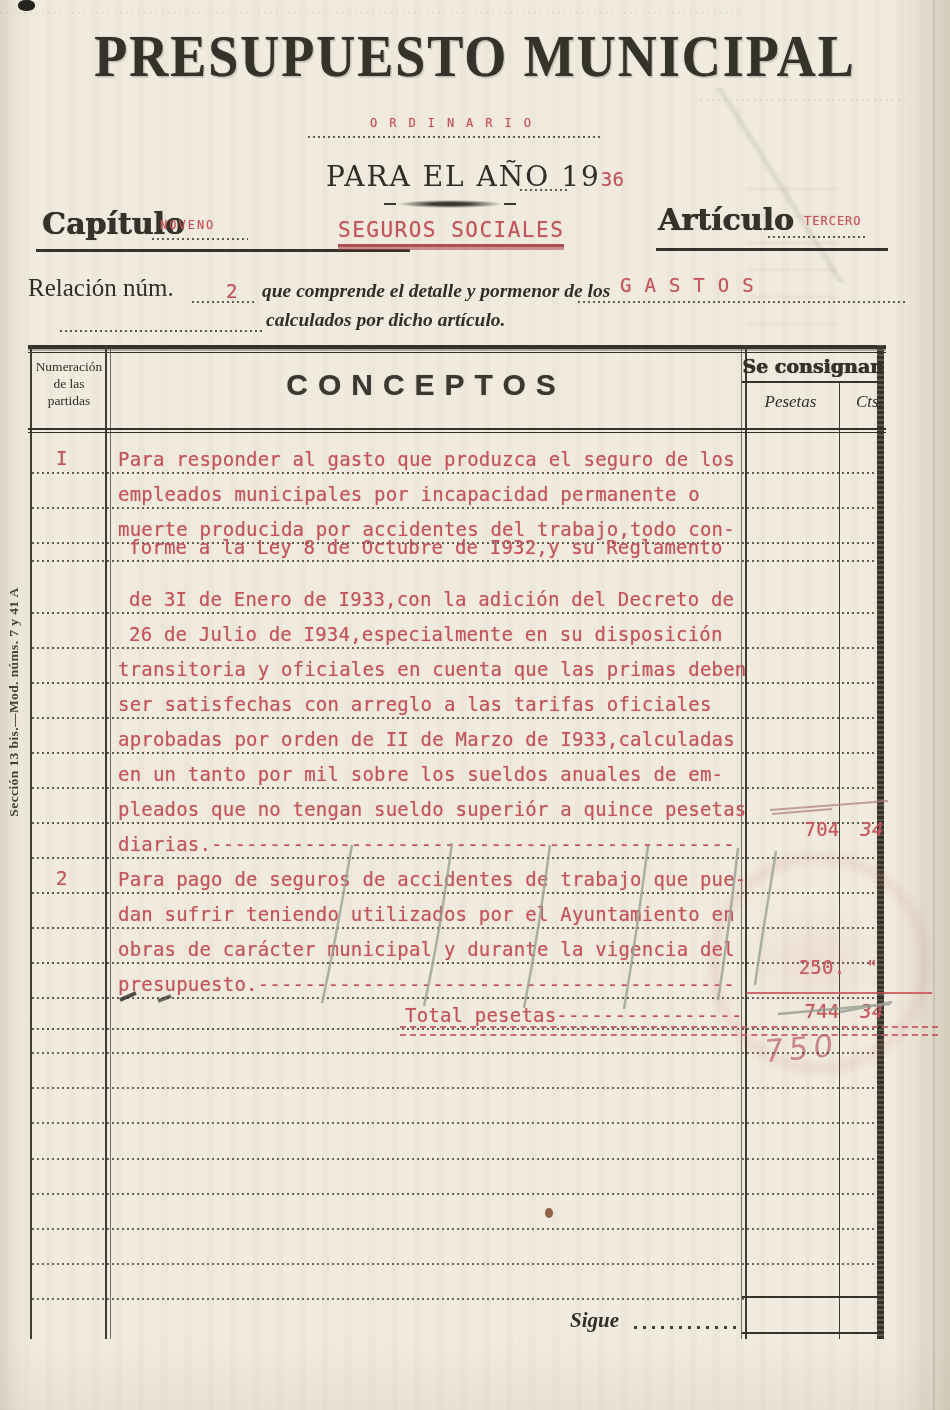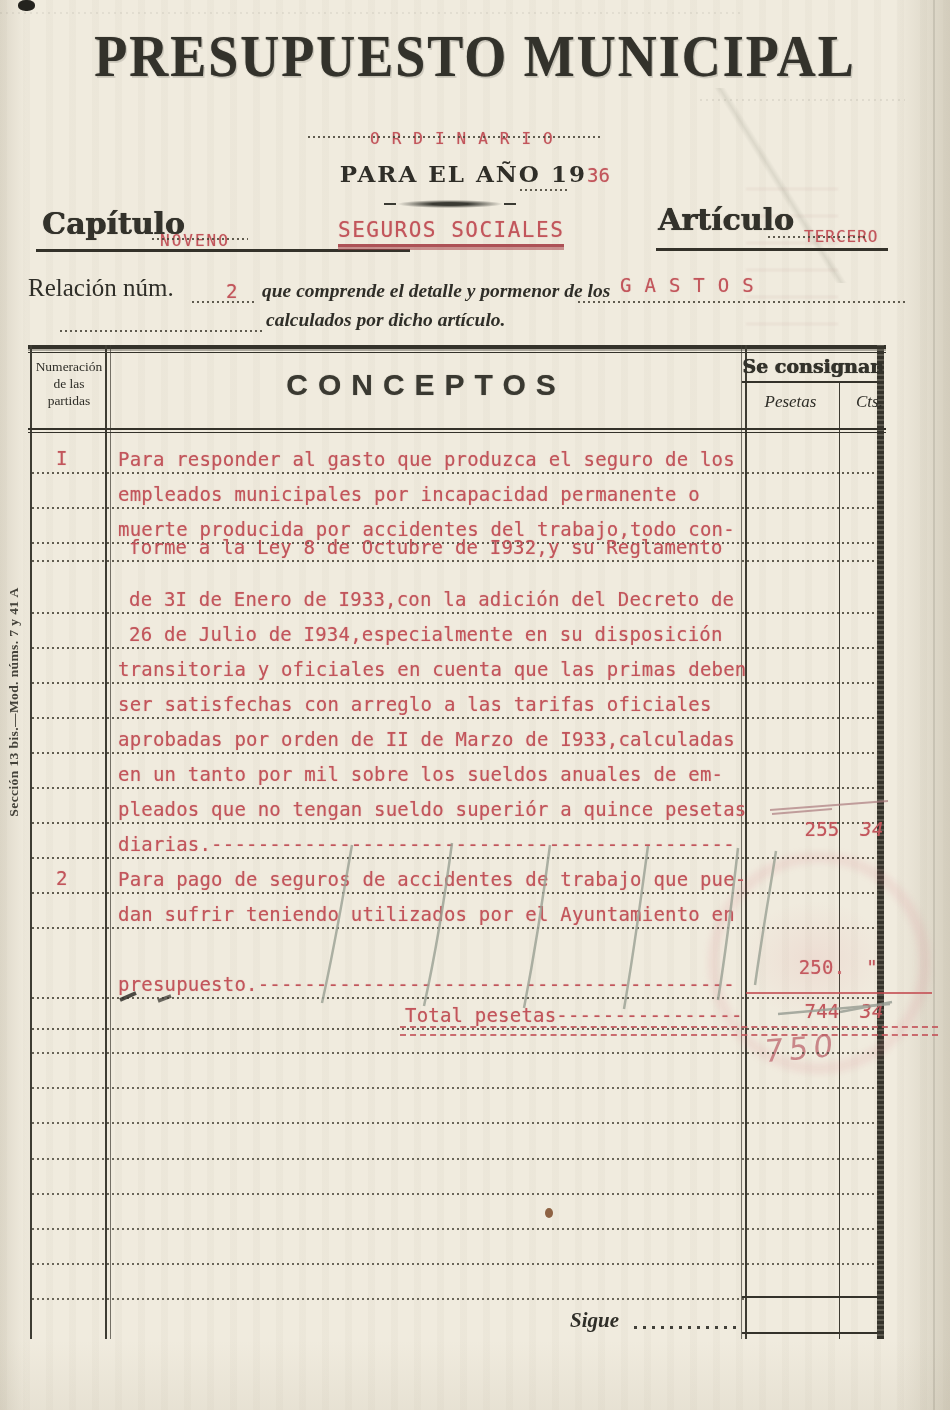--- a/index.html
+++ b/index.html
@@ -19,21 +19,21 @@
   .blackletter{font-family:"DejaVu Serif",serif;font-weight:bold;color:#33322b;
     text-shadow:.6px 0 0 currentColor, 0 0 1px rgba(45,44,38,.5);}
   .serif-it{font-style:italic;}
   .dotlead{height:2px;background:repeating-linear-gradient(90deg,rgba(70,66,54,.85) 0 2px,rgba(0,0,0,0) 2px 5px);}
   .rule-solid{background:#34322a;}
   .vl{position:absolute;background:#3e3c33;}
   
   .typed{font-family:"DejaVu Sans Mono",monospace;font-size:19px;line-height:22px;
     letter-spacing:.2px;color:#c2555b;white-space:nowrap;
     text-shadow:0 0 1px rgba(194,85,91,.55);}
-  .typed.sm{font-size:16px;margin-top:16px;}
+  .typed.sm{font-size:12px;}
   
   .trow{position:absolute;left:30px;width:854px;height:30px;}
   .trow .rln{position:absolute;left:2px;right:4px;top:24px;height:2px;
     background:repeating-linear-gradient(90deg,rgba(62,58,46,.8) 0 2px,rgba(0,0,0,0) 2px 5px);}
   .trow .num{position:absolute;left:26px;top:-1px;}
   .trow .txt{position:absolute;left:88px;top:0;}
   .trow .txt.ind{left:99px;}
   .amt{position:absolute;left:30px;width:854px;height:26px;}
   .amt .pes{position:absolute;left:748px;width:88px;text-align:center;}
   .amt .cts{position:absolute;left:820px;width:44px;text-align:center;font-style:italic;}
@@ -63,21 +63,21 @@
   <div class="ghost abs" style="left:545px;top:1208px;width:8px;height:10px;background:#7c4a28;border-radius:50%;opacity:.85;"></div>
 
   <div class="abs" style="left:-117px;top:694px;width:262px;text-align:center;transform:rotate(-90deg);font-weight:bold;font-size:13.5px;letter-spacing:.4px;color:#44423a;">Sección 13 bis.—Mod. núms. 7 y 41 A</div>
 
   <div class="abs title">PRESUPUESTO MUNICIPAL</div>
 
   <div class="abs typed sm" style="left:370px;top:112px;letter-spacing:12px;">ORDINARIO</div>
   <div class="abs dotlead" style="left:308px;top:136px;width:292px;"></div>
 
   <div class="abs" style="left:0;right:0;top:160px;text-align:center;white-space:nowrap;">
-    <span style="font-weight:bold;font-size:23px;letter-spacing:2px;font-family:'DejaVu Serif',serif;">PARA EL AÑO 19</span><span class="typed">36</span>
+    <span style="font-weight:normal;font-size:28px;letter-spacing:2px;font-family:'DejaVu Serif',serif;">PARA EL AÑO 19</span><span class="typed">36</span>
   </div>
   <div class="abs dotlead" style="left:520px;top:189px;width:50px;"></div>
 
   <div class="abs" style="left:398px;top:200px;width:104px;height:8px;
        background:radial-gradient(ellipse at center,#3a3a33 25%,rgba(0,0,0,0) 72%);"></div>
   <div class="abs" style="left:384px;top:203px;width:12px;height:2px;background:#3a3a33;"></div>
   <div class="abs" style="left:504px;top:203px;width:12px;height:2px;background:#3a3a33;"></div>
 
   <div class="abs blackletter" style="left:42px;top:206px;font-size:30px;">Capítulo</div>
   <div class="abs typed sm" style="left:160px;top:214px;letter-spacing:2px;">NOVENO</div>
@@ -165,32 +165,36 @@
     </div>
   <div class="trow" style="top:798px">
       <div class="rln"></div>
       <span class="txt typed">pleados que no tengan sueldo superiór a quince pesetas</span>
     </div>
   <div class="trow" style="top:833px">
       <div class="rln"></div>
       <span class="txt typed">diarias.---------------------------------------------</span>
     </div>
   <div class="amt" style="top:818px">
-    <span class="pes typed">255</span>
+    <span class="pes typed">704</span>
     <span class="cts typed">34</span>
   </div>
 
   <div class="trow" style="top:868px">
       <div class="rln"></div>
       <span class="num typed">2</span>
       <span class="txt typed">Para pago de seguros de accidentes de trabajo que pue-</span>
     </div>
   <div class="trow" style="top:903px">
       <div class="rln"></div>
       <span class="txt typed">dan sufrir teniendo utilizados por el Ayuntamiento en</span>
+    </div>
+  <div class="trow" style="top:938px">
+      <div class="rln"></div>
+      <span class="txt typed">obras de carácter municipal y durante la vigencia del</span>
     </div>
   <div class="trow" style="top:973px">
       <div class="rln"></div>
       <span class="txt typed">presupuesto.-----------------------------------------</span>
     </div>
   <div class="amt" style="top:956px">
     <span class="pes typed">250.</span>
     <span class="cts typed">"</span>
   </div>
 

